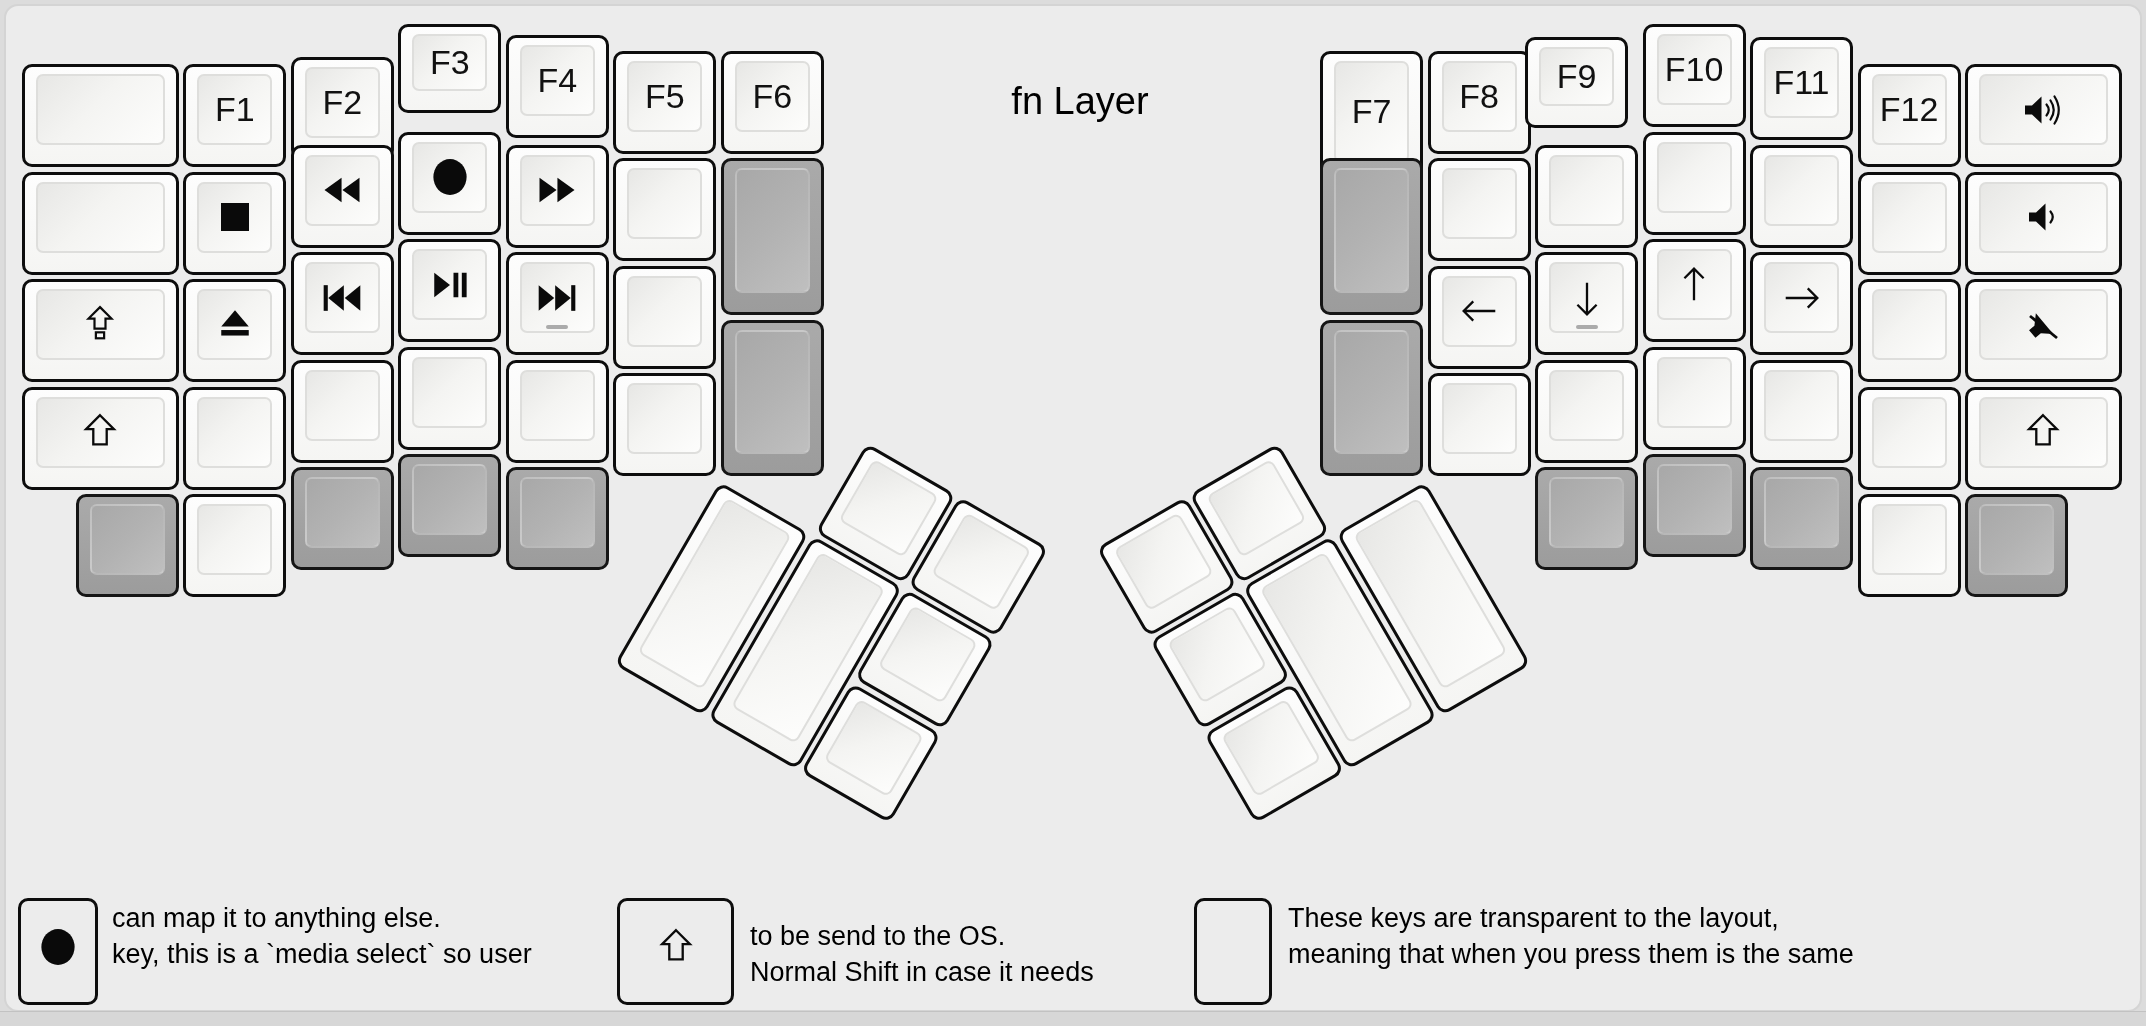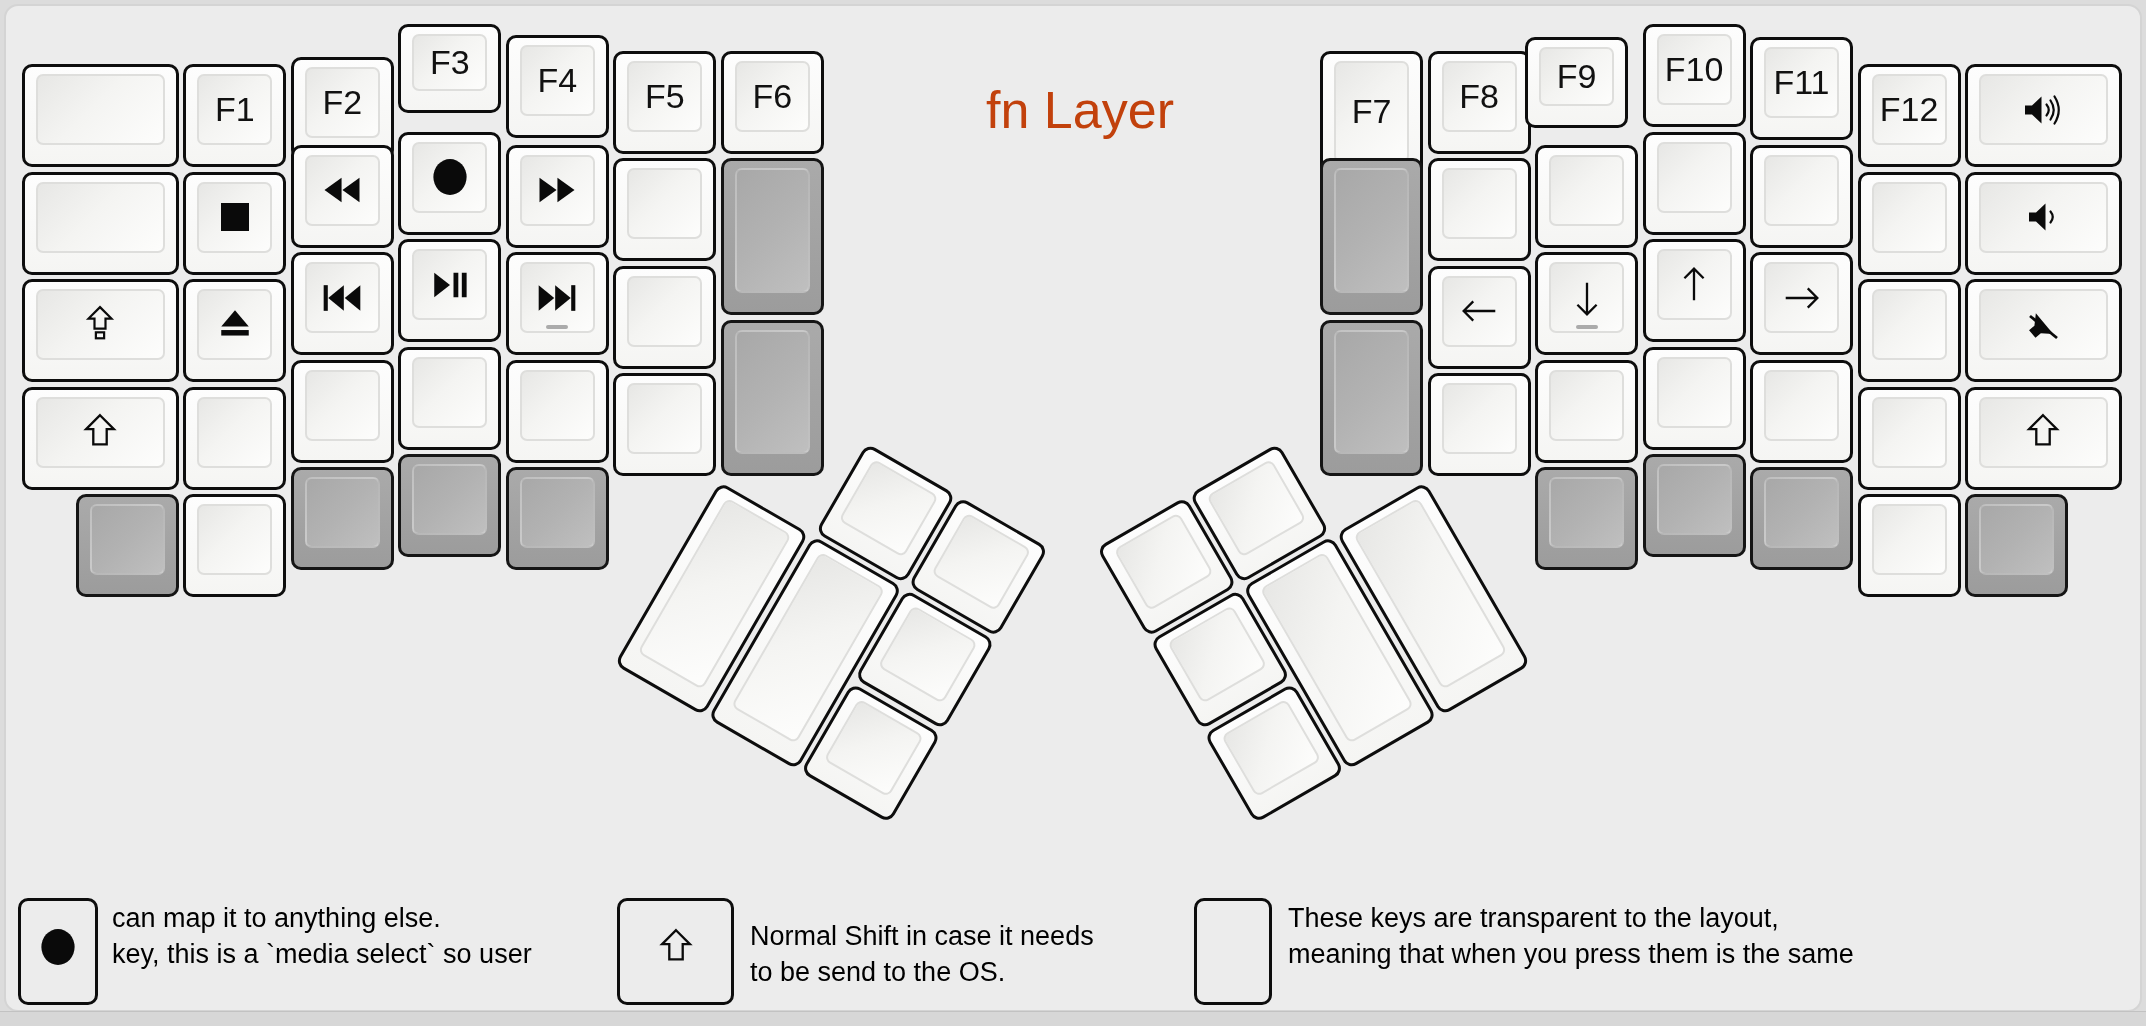--- a/index.html
+++ b/index.html
@@ -38,21 +38,21 @@
     background:linear-gradient(135deg,#a8a8a8 0%,#b2b2b2 50%,#bfbfbf 100%);
     border:2px solid rgba(255,255,255,0.18);
   }
   .klabel{font-size:34px;color:#111;}
   .homing{
     position:absolute;left:50%;bottom:23px;width:22px;height:4px;
     transform:translateX(-50%);background:#ababab;border-radius:2px;
   }
   #page-title{
     position:absolute;left:1080px;top:80px;transform:translateX(-50%);
-    font-size:52px;color:#c2410c;white-space:nowrap;
+    font-size:38px;color:#000000;white-space:nowrap;
   }
   .legend-key{
     position:absolute;top:898px;height:107px;box-sizing:border-box;
     border:3px solid #0d0d0d;border-radius:10px;
   }
   .legend-key .cap{left:9px;right:9px;top:7px;bottom:17px;}
   .legend-text{
     position:absolute;font-size:27px;line-height:36px;color:#000;
     white-space:nowrap;
   }
@@ -440,22 +440,22 @@
 </div>
 
 <div id="legend-key-2" class="legend-key white">
     <div class="cap">
       <svg class="glyph" width="46" height="46" viewBox="0 0 48 48">
         <polygon points="24,6.5 38.5,21 31,21 31,37 17,37 17,21 9.5,21" fill="none" stroke="#0a0a0a" stroke-width="2.4" stroke-linejoin="miter"></polygon>
       </svg>
     </div>
   </div>
 <div id="legend-text-2" class="legend-text">
+  <span>to be send to the OS.</span>
   <span>Normal Shift in case it needs</span>
-  <span>to be send to the OS.</span>
 </div>
 
 <div id="legend-key-3" class="legend-key gray">
     <div class="cap"></div>
   </div>
 <div id="legend-text-3" class="legend-text">
   <span>These keys are transparent to the layout,</span>
   <span>meaning that when you press them is the same</span>
 </div>
 

